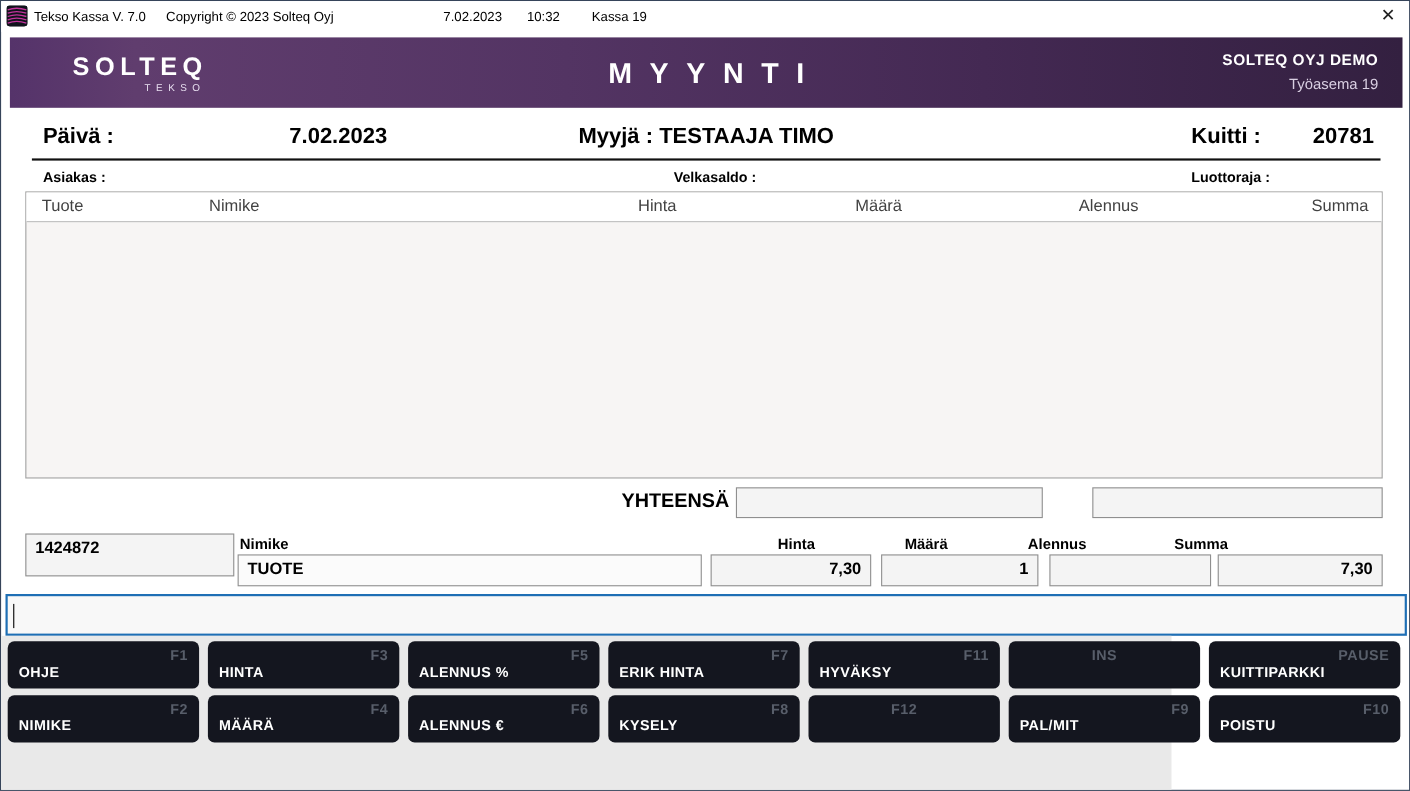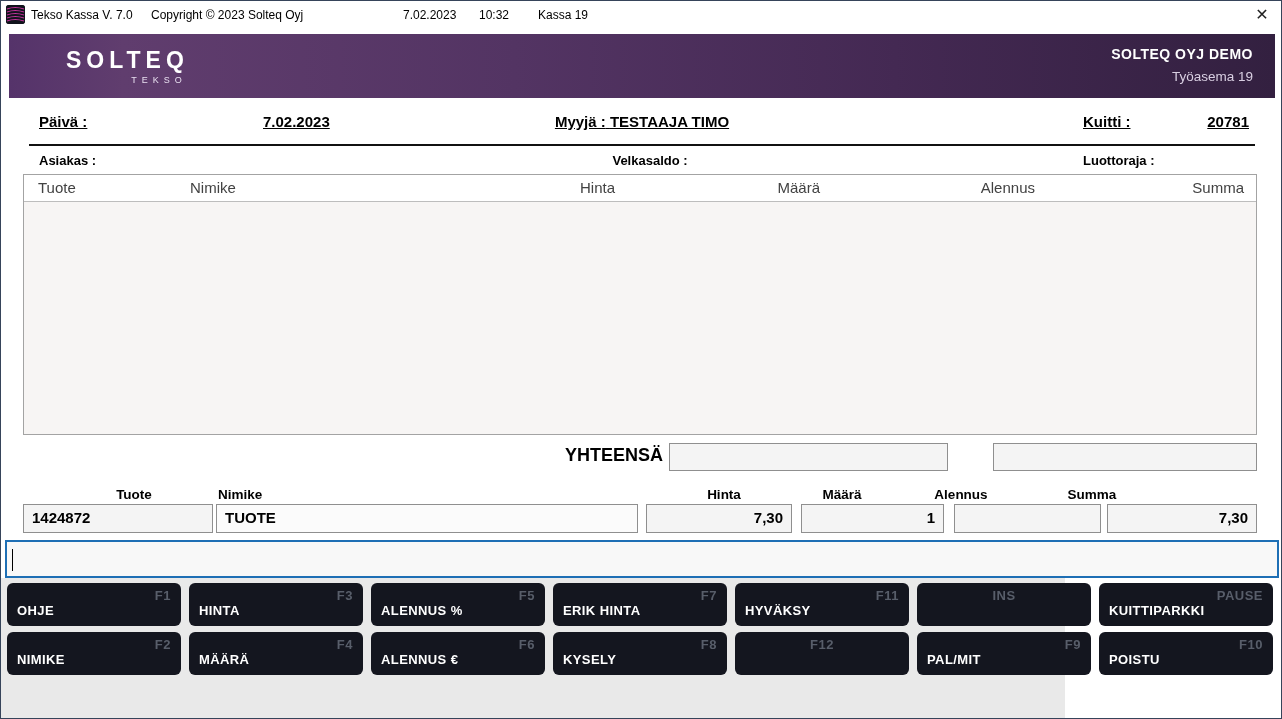--- a/index.html
+++ b/index.html
@@ -21,21 +21,21 @@
   .logo-main { font-size:23px; font-weight:bold; letter-spacing:5px; color:#fff; }
   .logo-sub { display:block; font-size:9px; letter-spacing:5px; color:#e8dff0; text-align:right; margin-top:1px; margin-right:2px; }
   .screen-title { position:absolute; left:0; right:0; top:17px; text-align:center; font-size:26px; font-weight:bold; letter-spacing:16px; text-indent:16px; }
   .hdr-right { position:absolute; right:22px; top:12px; text-align:right; }
   .hdr-company { font-size:14px; font-weight:bold; letter-spacing:0.5px; }
   .hdr-ws { margin-top:7px; font-size:13.5px; color:#d9cfe2; }
   .hdr-ws .ws-val { display:inline-block; }
 
   
   .lbl { font-weight:bold; color:#000; white-space:nowrap; }
-  .row1 { font-size:15px;text-decoration:underline; }
+  .row1 { font-size:20px; }
   .row2 { font-size:13px; }
   .hrule { position:absolute; left:28px; top:143px; width:1226px; height:0; border-top:2px solid #111; }
 
   
   .items-table { position:absolute; left:22px; top:173px; width:1234px; height:261px; border:1px solid #a3a3a3; background:#f7f5f4; }
   .items-head { position:relative; height:27px; background:#fff; border-bottom:1px solid #bdbdbd; font-size:15px; color:#424242; }
   .items-head span { position:absolute; top:4px; white-space:nowrap; }
 
   
   .total-label { position:absolute; font-size:18px; font-weight:bold; }
@@ -79,20 +79,21 @@
     <span style="left:478px">10:32</span>
     <span style="left:537px">Kassa 19</span>
     <div class="close-x">✕</div>
   </div>
 
   <div class="header">
     <div class="logo">
       <span class="logo-main">SOLTEQ</span>
       <span class="logo-sub">TEKSO</span>
     </div>
+    <div class="screen-title">MYYNTI</div>
     <div class="hdr-right">
       <div class="hdr-company">SOLTEQ OYJ DEMO</div>
       <div class="hdr-ws">
         <span>Työasema</span>
         <span class="ws-val">19</span>
       </div>
     </div>
   </div>
 
   <span class="abs lbl row1" style="left:38px; top:112px;">Päivä :</span>
@@ -123,21 +124,21 @@
   <div class="field abs r" style="left:668px; top:442px; width:279px; height:28px;"></div>
   <div class="field abs r" style="left:992px; top:442px; width:264px; height:28px;"></div>
 
   <span class="entry-lbl center" style="left:133px;">Tuote</span>
   <span class="entry-lbl" style="left:217px;">Nimike</span>
   <span class="entry-lbl center" style="left:723px;">Hinta</span>
   <span class="entry-lbl center" style="left:841px;">Määrä</span>
   <span class="entry-lbl center" style="left:960px;">Alennus</span>
   <span class="entry-lbl center" style="left:1091px;">Summa</span>
 
-  <div class="field abs" style="left:22px;  top:503px; width:190px; height:29px;">1424872</div>
+  <div class="field abs" style="left:22px;  top:484px; width:190px; height:39px;">1424872</div>
   <div class="field abs" style="left:215px; top:503px; width:422px; height:29px; background:#fbfbfb;">TUOTE</div>
   <div class="field abs r" style="left:645px; top:503px; width:146px; height:29px;">7,30</div>
   <div class="field abs r" style="left:800px; top:503px; width:143px; height:29px;">1</div>
   <div class="field abs r" style="left:953px; top:503px; width:147px; height:29px;"></div>
   <div class="field abs r" style="left:1106px; top:503px; width:150px; height:29px;">7,30</div>
 
   <div class="command">
     <div class="caret"></div>
     <span></span>
   </div>

